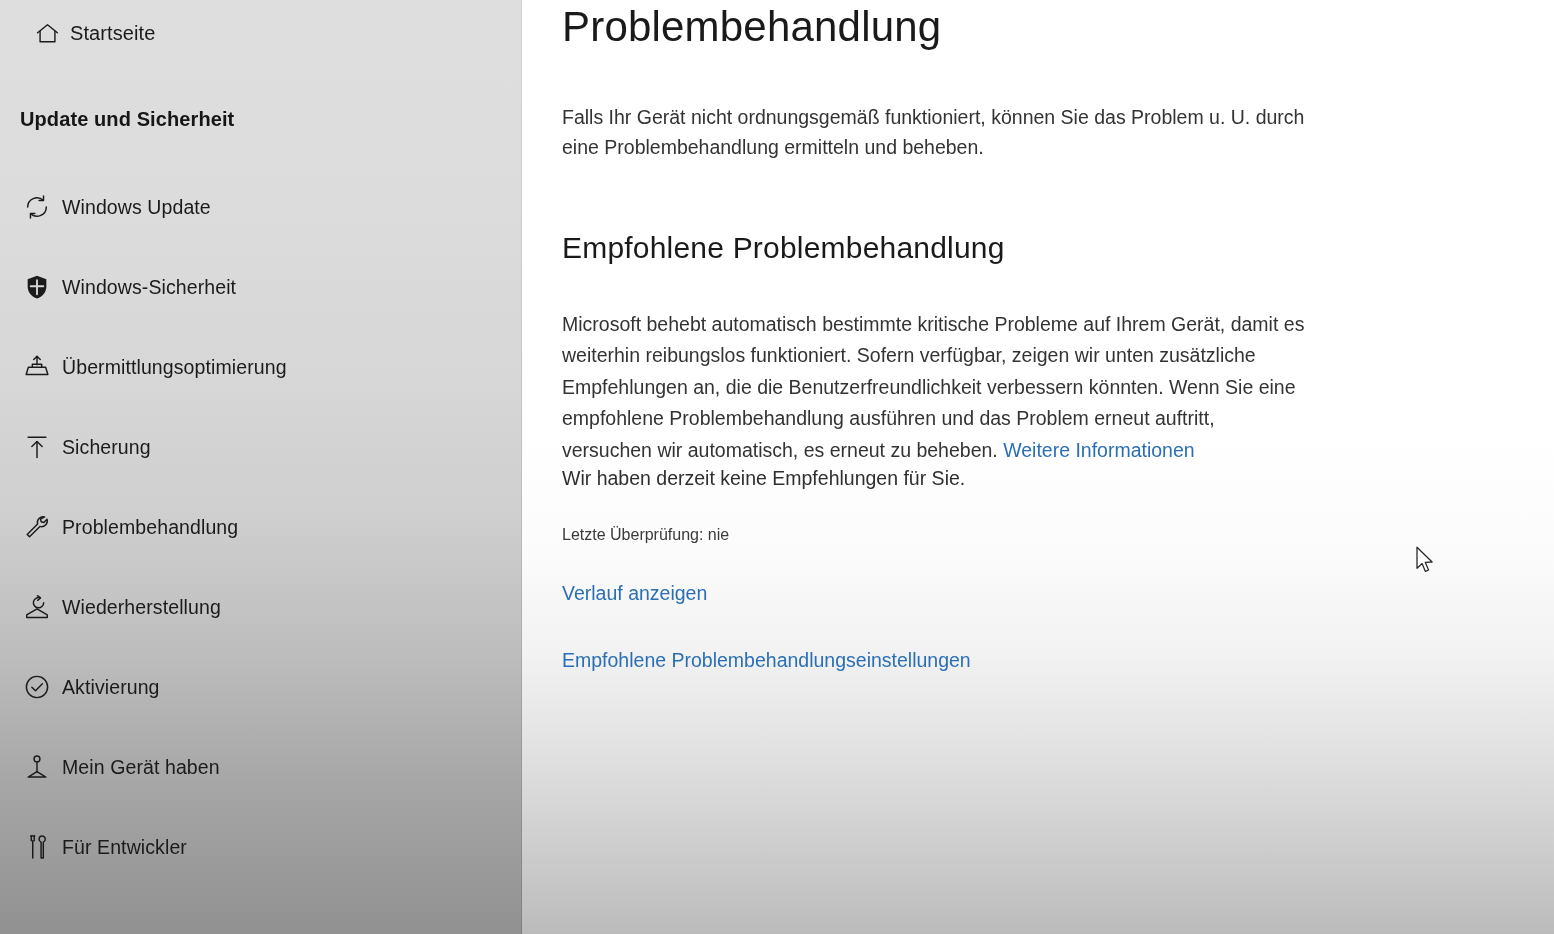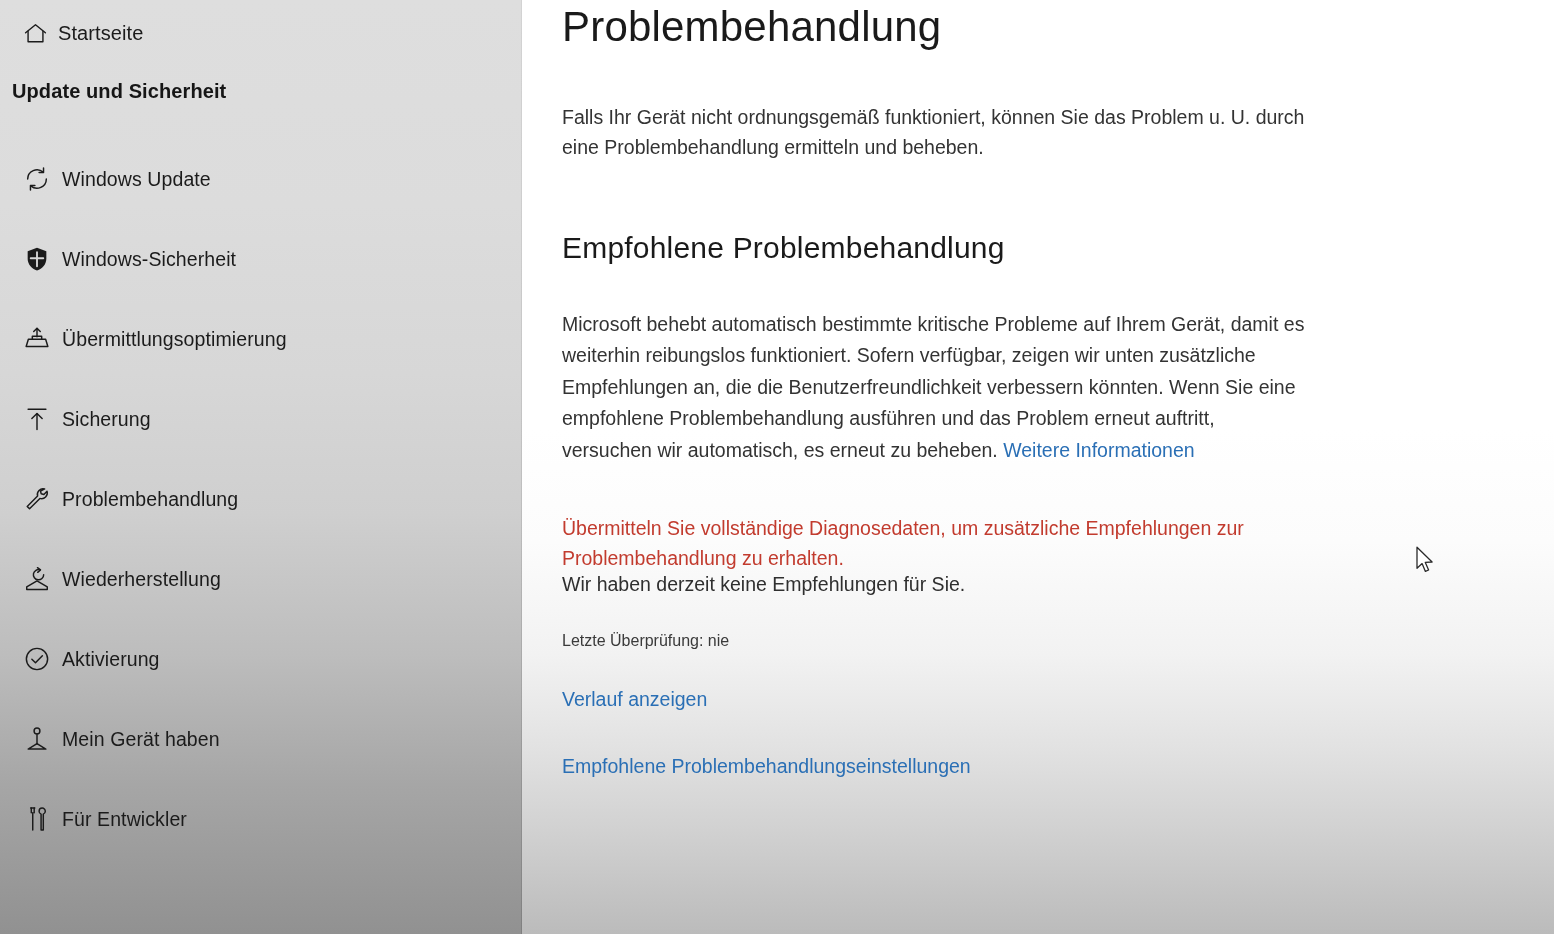--- a/index.html
+++ b/index.html
@@ -21,21 +21,21 @@
         #cfcfcf 55%, #bdbdbd 70%, #a6a6a6 84%, #919191 100%);
     overflow:hidden;
   }
   #sidebar::after{
     content:""; position:absolute; top:0; right:0; width:1px; height:100%;
     background:linear-gradient(to bottom, rgba(0,0,0,.05), rgba(0,0,0,.12));
   }
 
   .home-row {
     display:flex; align-items:center;
-    height:46px; padding-left:12px; margin-top:10px;
+    height:46px; padding-left:24px; margin-top:10px;
   }
   .home-row .ico { width:46px; display:flex; justify-content:center; align-items:center; }
   .home-row .lbl { font-size:20px; color:#1b1b1b; letter-spacing:.1px; }
 
   .search-wrap { padding:0 28px 0 12px; margin-top:16px; }
   .search-box {
     position:relative; height:45px;
     background:#fbfbfb;
     border:2px solid #0067c0;
     display:flex; align-items:center;
@@ -44,21 +44,21 @@
     width:1px; height:22px; background:#3a3a3a; margin-left:18px; flex:0 0 1px;
   }
   .search-ph {
     font-size:18.5px; color:#9a9a9a; margin-left:4px;
     letter-spacing:.1px; white-space:nowrap;
   }
   .search-ico { position:absolute; right:16px; top:50%; transform:translateY(-50%); }
 
   .section-head {
     font-size:20px; color:#161616; font-weight:600;
-    padding-left:12px; margin-top:24px; letter-spacing:.1px;
+    padding-left:20px; margin-top:52px; letter-spacing:.1px;
   }
 
   #navlist { margin-top:36px; }
   .nav-item {
     display:flex; align-items:center;
     height:80px; padding-left:12px;
   }
   .nav-item .ico { width:50px; flex:0 0 50px; display:flex; justify-content:center; align-items:center; }
   .nav-item .lbl { font-size:19.5px; color:#1b1b1b; letter-spacing:.1px; white-space:nowrap; }
 
@@ -230,21 +230,20 @@
     <div id="content-inner">
 
       <h1 class="page-title">Problembehandlung</h1>
 
       <p class="page-sub">Falls Ihr Gerät nicht ordnungsgemäß funktioniert, können Sie das Problem u. U. durch eine Problembehandlung ermitteln und beheben.</p>
 
       <h2 class="sec-title">Empfohlene Problembehandlung</h2>
 
       <p class="sec-body"><span>Microsoft behebt automatisch bestimmte kritische Probleme auf Ihrem Gerät, damit es weiterhin reibungslos funktioniert. Sofern verfügbar, zeigen wir unten zusätzliche Empfehlungen an, die die Benutzerfreundlichkeit verbessern könnten. Wenn Sie eine empfohlene Problembehandlung ausführen und das Problem erneut auftritt, versuchen wir automatisch, es erneut zu beheben. </span><a class="inline-link" href="#">Weitere Informationen</a></p>
 
-      <p class="warn">Übermitteln Sie vollständige Diagnosedaten, um zusätzliche Empfehlungen zur Problembehandlung zu erhalten.</p>
 
       <p class="note">Wir haben derzeit keine Empfehlungen für Sie.</p>
 
       <p class="meta">Letzte Überprüfung: nie</p>
 
       <a class="blk-link link1" href="#">Verlauf anzeigen</a><br>
 
       <a class="blk-link link2" href="#">Empfohlene Problembehandlungseinstellungen</a>
 
     </div>

